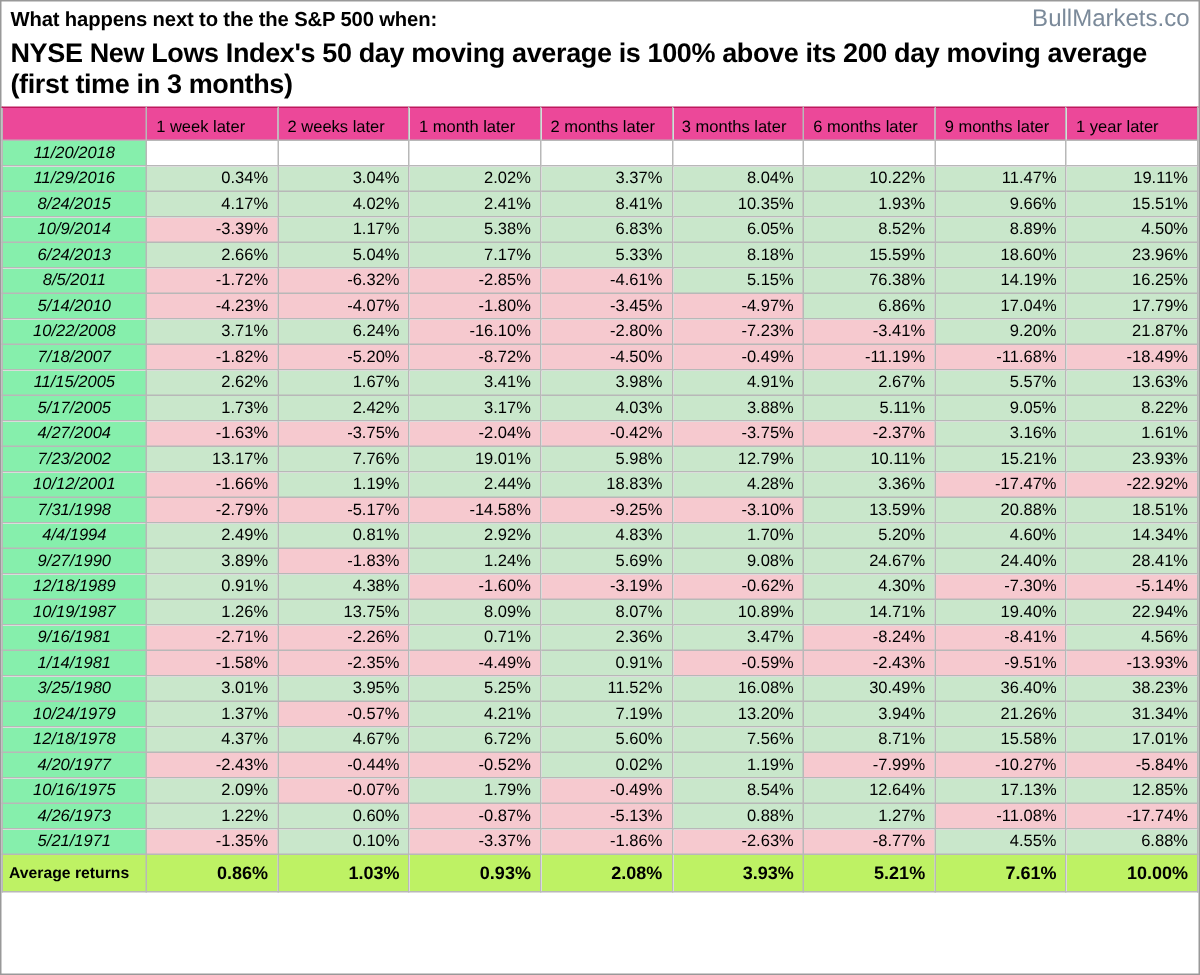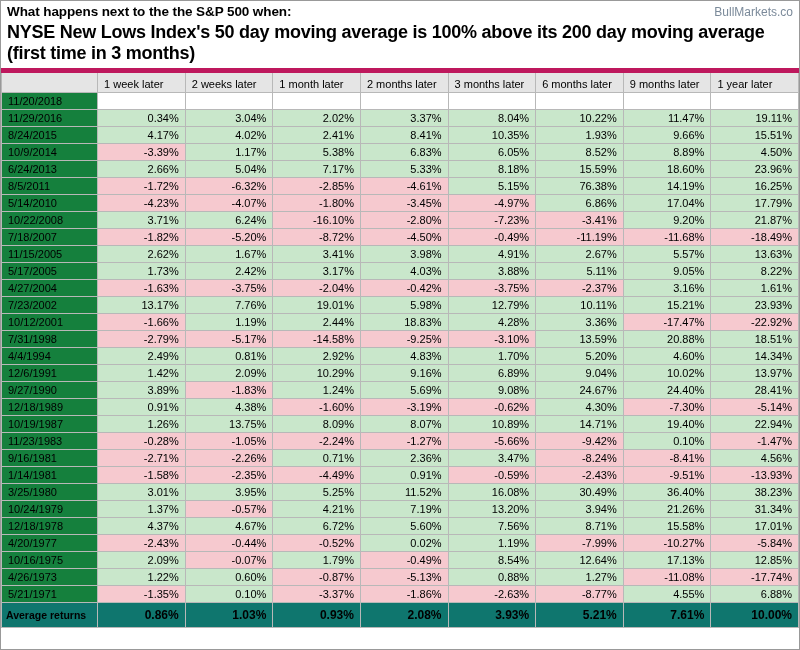--- a/index.html
+++ b/index.html
@@ -28,21 +28,21 @@
     display: flex;
     align-items: baseline;
     justify-content: space-between;
   }
   .title1 {
     font-size: 13.5px;
     font-weight: bold;
     letter-spacing: -0.1px;
   }
   .brand {
-    font-size: 12px;
+    font-size: 16px;
     color: #7b8a9a;
     font-weight: normal;
     white-space: nowrap;
     padding-left: 8px;
   }
   .title2 {
     font-size: 18px;
     font-weight: bold;
     letter-spacing: -0.25px;
     padding: 3px 0 4px 0;
@@ -63,38 +63,39 @@
     overflow: hidden;
     white-space: nowrap;
   }
   thead th {
     font-size: 11px;
     font-weight: normal;
     text-align: left;
     height: 22px;
     vertical-align: bottom;
     padding-bottom: 2px;
-    border-top: 5px solid #be185d;
+    border-top: 1px solid #be185d;
     border-bottom: 1px solid #b8b8b8;
-    background: #e5e5e5;
+    background: #ec4899;
   }
   thead th.corner {
     border-left: 1px solid #b8b8b8;
   }
   td.date {
-    text-align: left;
-    background: #15803d;
+    text-align: center;
+    background: #86efac;
+    font-style: italic;
   }
   td.num {
     text-align: right;
   }
   td.pos { background: #c9e7cb; }
   td.neg { background: #f6c9cf; }
   tr.summary td {
-    background: #0f766e;
+    background: #bef264;
     font-weight: bold;
     font-size: 12px;
     height: 25px;
   }
   tr.summary td.label {
     font-weight: bold;
     font-size: 10.5px;
     text-align: left;
     white-space: normal;
     line-height: 11px;
@@ -311,31 +312,20 @@
           <td class="num pos">2.49%</td>
           <td class="num pos">0.81%</td>
           <td class="num pos">2.92%</td>
           <td class="num pos">4.83%</td>
           <td class="num pos">1.70%</td>
           <td class="num pos">5.20%</td>
           <td class="num pos">4.60%</td>
           <td class="num pos">14.34%</td>
         </tr>
         <tr>
-          <td class="date">12/6/1991</td>
-          <td class="num pos">1.42%</td>
-          <td class="num pos">2.09%</td>
-          <td class="num pos">10.29%</td>
-          <td class="num pos">9.16%</td>
-          <td class="num pos">6.89%</td>
-          <td class="num pos">9.04%</td>
-          <td class="num pos">10.02%</td>
-          <td class="num pos">13.97%</td>
-        </tr>
-        <tr>
           <td class="date">9/27/1990</td>
           <td class="num pos">3.89%</td>
           <td class="num neg">-1.83%</td>
           <td class="num pos">1.24%</td>
           <td class="num pos">5.69%</td>
           <td class="num pos">9.08%</td>
           <td class="num pos">24.67%</td>
           <td class="num pos">24.40%</td>
           <td class="num pos">28.41%</td>
         </tr>
@@ -353,31 +343,20 @@
         <tr>
           <td class="date">10/19/1987</td>
           <td class="num pos">1.26%</td>
           <td class="num pos">13.75%</td>
           <td class="num pos">8.09%</td>
           <td class="num pos">8.07%</td>
           <td class="num pos">10.89%</td>
           <td class="num pos">14.71%</td>
           <td class="num pos">19.40%</td>
           <td class="num pos">22.94%</td>
-        </tr>
-        <tr>
-          <td class="date">11/23/1983</td>
-          <td class="num neg">-0.28%</td>
-          <td class="num neg">-1.05%</td>
-          <td class="num neg">-2.24%</td>
-          <td class="num neg">-1.27%</td>
-          <td class="num neg">-5.66%</td>
-          <td class="num neg">-9.42%</td>
-          <td class="num pos">0.10%</td>
-          <td class="num neg">-1.47%</td>
         </tr>
         <tr>
           <td class="date">9/16/1981</td>
           <td class="num neg">-2.71%</td>
           <td class="num neg">-2.26%</td>
           <td class="num pos">0.71%</td>
           <td class="num pos">2.36%</td>
           <td class="num pos">3.47%</td>
           <td class="num neg">-8.24%</td>
           <td class="num neg">-8.41%</td>

